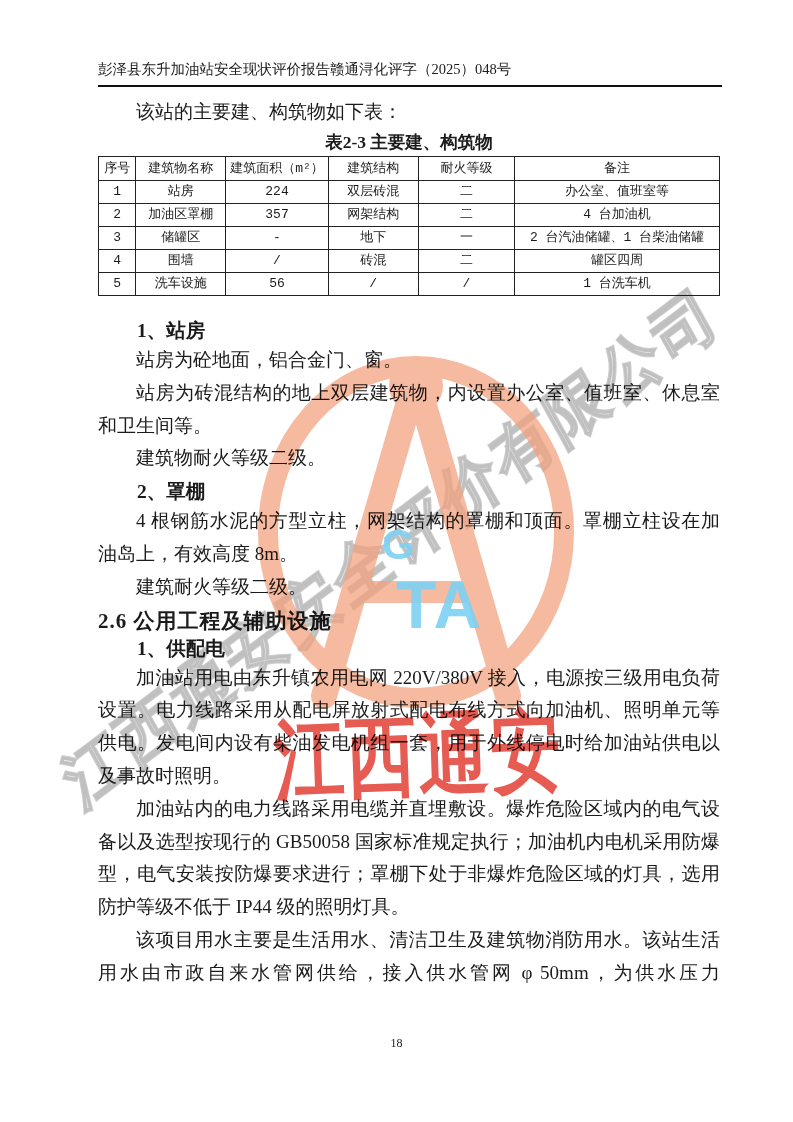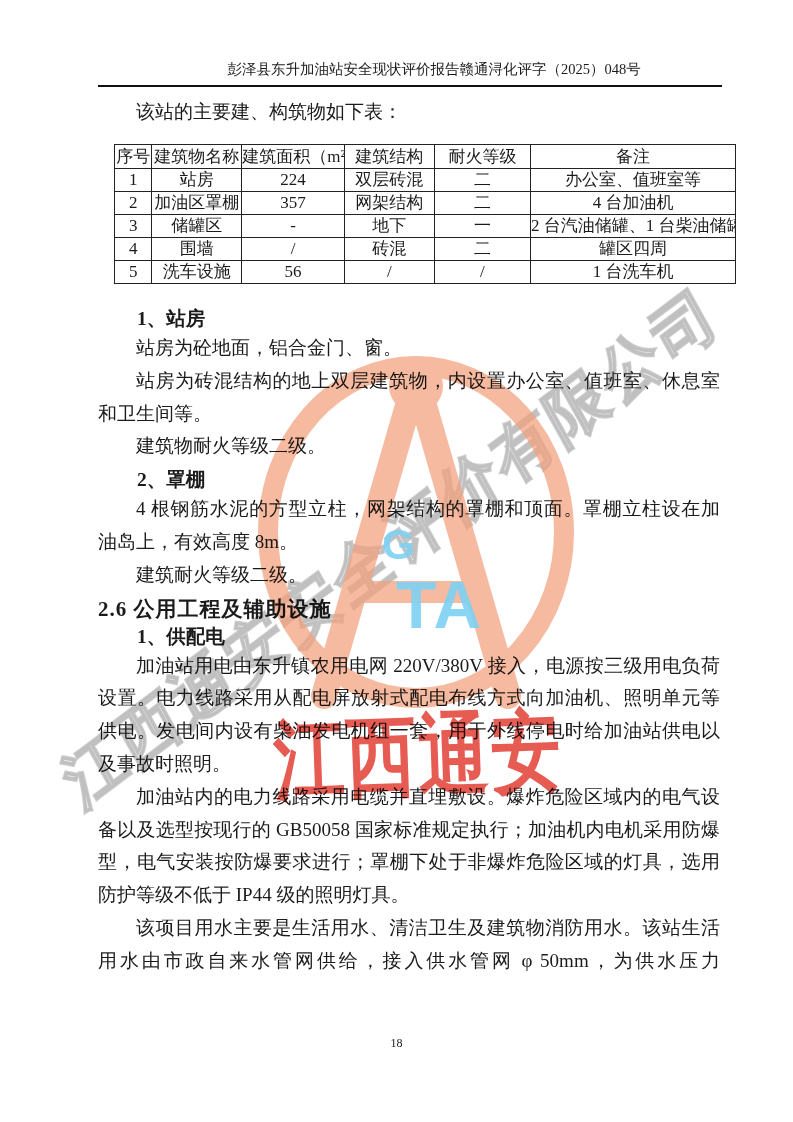--- a/index.html
+++ b/index.html
@@ -3,35 +3,35 @@
 <meta charset="utf-8">
 <style>
   html,body{margin:0;padding:0;background:#888;}
   .page{
     position:relative;width:793px;height:1122px;background:#ffffff;
     margin:0 auto;overflow:hidden;
     font-family:"Liberation Serif","DejaVu Serif",serif;color:#1b1b1b;
   }
   
   .hdr{position:absolute;left:98px;top:60px;width:624px;display:flex;
-       justify-content:center;font-size:14.5px;margin-left:24px;}
+       justify-content:flex-start;font-size:14.5px;}
   .hdr-rule{position:absolute;left:98px;top:85px;width:624px;height:2px;background:#111;}
   
   .content{position:absolute;left:98px;top:96px;width:622px;font-size:19px;line-height:32.8px;}
   .sec-h{font-size:21px;font-weight:bold;line-height:26px;margin:2px 0 0 0;
          font-family:"Liberation Serif","DejaVu Serif",serif;letter-spacing:1px;}
   .sec-h.first{margin-top:2px;}
   .sub-h{font-size:19.5px;font-weight:bold;line-height:26px;margin:6px 0 0 0;text-indent:2em;}
   .para{margin:0;text-indent:2em;text-align:justify;}
   .caption{font-size:17.5px;font-weight:bold;text-align:center;line-height:24px;margin:2px 0 2px 0;}
   .intro{margin:0;text-indent:2em;line-height:32px;}
   .p-last{margin:0;text-indent:2em;text-align:justify;text-align-last:justify;}
   
   table.btable{border-collapse:collapse;width:100%;table-layout:fixed;
-               font-size:17px;margin:16px;}
+               font-size:13px;margin:0;font-family:Liberation Mono, monospace;}
   table.btable th,table.btable td{
     border:1.4px solid #222;text-align:center;vertical-align:middle;
     padding:0;height:22px;line-height:20px;font-weight:normal;overflow:hidden;white-space:nowrap;}
   table.btable th{height:23px;}
   
   .pageno{position:absolute;left:0;top:1036px;width:100%;text-align:center;
           font-size:12px;}
   
   .wm{position:absolute;left:0;top:0;width:793px;height:1122px;pointer-events:none;
       mix-blend-mode:multiply;}
@@ -58,20 +58,21 @@
 <div class="page">
 
   <div class="hdr">
     <span>彭泽县东升加油站安全现状评价报告</span>
     <span>赣通浔化评字（2025）048号</span>
   </div>
   <div class="hdr-rule"></div>
 
   <div class="content">
     <p class="intro">该站的主要建、构筑物如下表：</p>
+    <p class="caption">表2-3 主要建、构筑物</p>
 
     <table class="btable">
       <colgroup>
           <col style="width: 6%;">
           <col style="width: 14.5%;">
           <col style="width: 16.5%;">
           <col style="width: 14.5%;">
           <col style="width: 15.5%;">
           <col style="width: 33%;">
         </colgroup>

